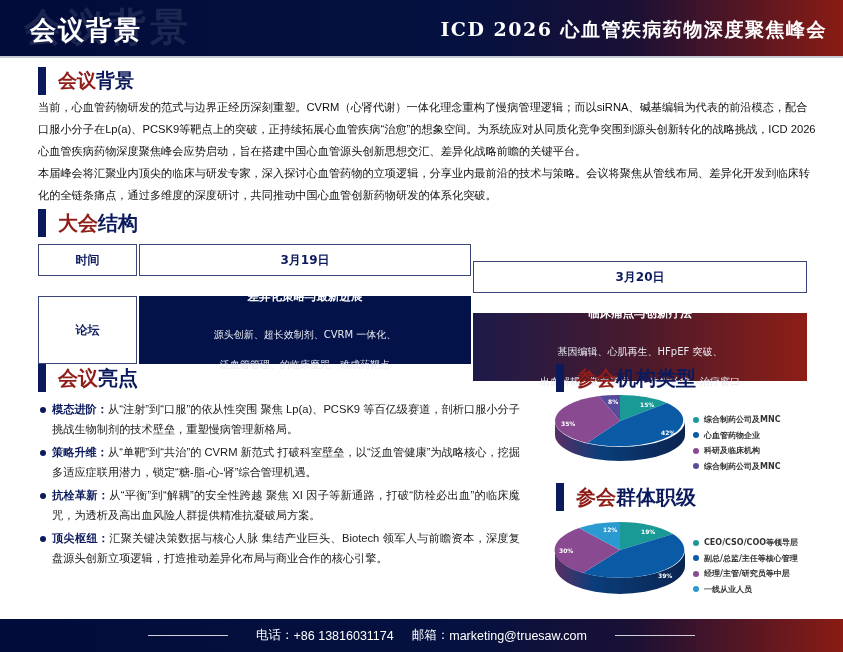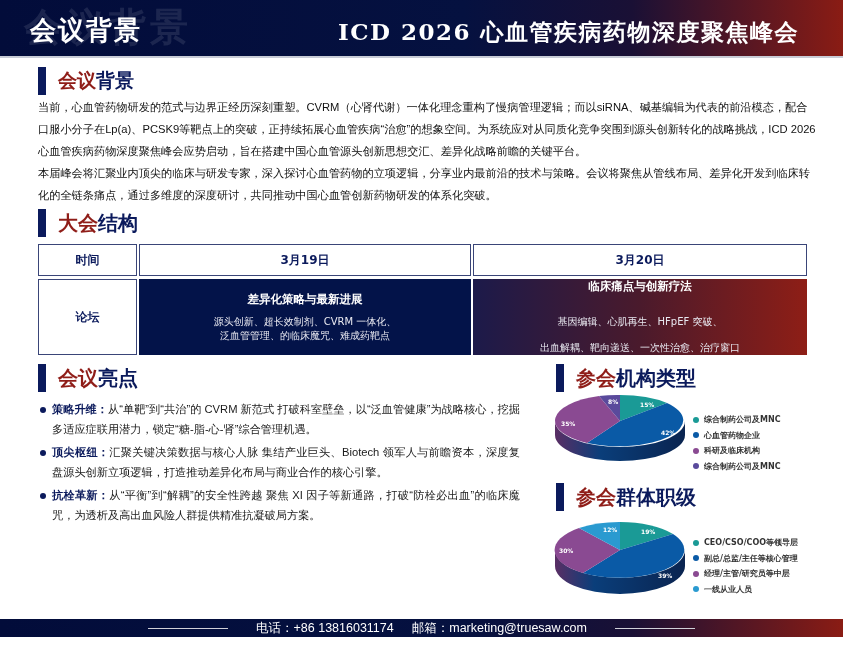--- a/index.html
+++ b/index.html
@@ -14,21 +14,21 @@
     }
     .header .ghost {
       position: absolute; left: 24px; top: 2px; font-size: 38px; font-weight: bold;
       color: rgba(255,255,255,0.10); letter-spacing: 4px; white-space: nowrap;
     }
     .header .title-left {
       position: absolute; left: 30px; top: 13px; font-size: 26px; font-weight: bold;
       color: #ffffff; letter-spacing: 2px; white-space: nowrap;
     }
     .header .title-right {
-      position: absolute; right: 44px; top: 17px; font-size: 23px; font-weight: bold;
+      position: absolute; right: 16px; top: 17px; font-size: 19px; font-weight: bold;
       color: #ffffff; font-family: "DejaVu Serif", "Liberation Serif", serif; letter-spacing: 1.5px; white-space: nowrap;
     }
 
     .sec-title {
       position: absolute; display: flex; align-items: center; height: 30px;
     }
     .sec-title .bar { width: 8px; height: 28px; background: #0b1a5c; margin-right: 12px; }
     .sec-title .t1 { color: #8f1d18; font-size: 19px; font-weight: bold; }
     .sec-title .t2 { color: #0b1a5c; font-size: 19px; font-weight: bold; }
     .sec-title.big .t1, .sec-title.big .t2 { font-size: 20px; }
@@ -41,45 +41,45 @@
     .table {
       position: absolute; left: 38px; top: 244px; width: 769px;
     }
     .trow { display: flex; }
     .cell {
       border: 1.5px solid #3a4578; display: flex; align-items: center; justify-content: center;
       font-weight: bold; color: #0b1a5c; font-size: 12px;
     }
     .row1 .cell { height: 32px; text-align: center; }
     .row2 { margin-top: 3px; }
-    .row2 .cell { height: 76px; }
+    .row2 .cell { height: 68px; gap: 16px; }
     .c-a { width: 99px; }
     .c-b { width: 201px; flex: 0 0 auto; }
     .c-b, .c-c { margin-left: 2px; }
     .c-b.w { width: 332px; }
-    .c-c.w { width: 334px; }
+    .c-c.w { width: 334px; margin-top: 17px; }
     .forum-cell { flex-direction: column; color: #ffffff; border: none; }
     .forum-cell.d1 { background: #031349; }
-    .forum-cell.d2 { background: linear-gradient(90deg, #1c1a4a 0%, #4a1a2c 50%, #8e1e16 100%); justify-content: space-between; }
+    .forum-cell.d2 { background: linear-gradient(90deg, #1c1a4a 0%, #4a1a2c 50%, #8e1e16 100%); }
     .forum-cell .ft { font-size: 11.5px; font-weight: bold; margin-bottom: 8px; }
     .forum-cell .fd { font-size: 10px; font-weight: normal; line-height: 14px; text-align: center; color: #e8e8f0; }
 
     .highlights { position: absolute; left: 40px; top: 400px; width: 480px; }
     .hl-item { display: flex; font-size: 11.2px; line-height: 19.5px; margin-bottom: 4px; font-family: "Liberation Sans", "DejaVu Sans", sans-serif; }
     .hl-item .dot { width: 6px; height: 6px; border-radius: 50%; background: #0b1a5c; margin-top: 7px; margin-right: 6px; flex: 0 0 6px; }
     .hl-item .txt { flex: 1; text-align: justify; }
     .hl-item .lbl { font-weight: bold; color: #0b1a5c; }
 
     .chart { position: absolute; }
     .legend { position: absolute; font-size: 8px; font-weight: bold; color: #333; }
     .legend .li { display: flex; align-items: center; height: 15.5px; white-space: nowrap; }
     .legend .ld { width: 6px; height: 6px; border-radius: 50%; margin-right: 5px; }
 
     .footer {
-      position: absolute; left: 0; top: 619px; width: 843px; height: 18px;
+      position: absolute; left: 0; top: 619px; width: 843px; height: 33px;
       background: linear-gradient(90deg, #020c3a 0%, #051140 55%, #1a1035 75%, #8a1c14 100%);
       display: flex; align-items: center; justify-content: center; color: #ffffff;
       font-family: "Liberation Sans", "DejaVu Sans", sans-serif; font-size: 12.5px;
     }
     .footer .line { width: 80px; height: 1px; background: #d0d0d8; margin: 0 28px; }
     .footer .gap { width: 18px; }
   </style>
 </head>
 <body>
 
@@ -126,29 +126,33 @@
 
 <div class="sec-title big" style="left:38px; top:363px;">
   <div class="bar"></div>
   <span class="t1">会议</span>
   <span class="t2">亮点</span>
 </div>
 
 <div class="highlights">
   <div class="hl-item">
     <div class="dot"></div>
+    <div class="txt"><span class="lbl">模态进阶：</span><span>从“注射”到“口服”的依从性突围 聚焦 Lp(a)、PCSK9 等百亿级赛道，剖析口服小分子挑战生物制剂的技术壁垒，重塑慢病管理新格局。</span></div>
+  </div>
+  <div class="hl-item">
+    <div class="dot"></div>
     <div class="txt"><span class="lbl">策略升维：</span><span>从“单靶”到“共治”的 CVRM 新范式 打破科室壁垒，以“泛血管健康”为战略核心，挖掘多适应症联用潜力，锁定“糖-脂-心-肾”综合管理机遇。</span></div>
   </div>
   <div class="hl-item">
     <div class="dot"></div>
+    <div class="txt"><span class="lbl">抗栓革新：</span><span>从“平衡”到“解耦”的安全性跨越 聚焦 XI 因子等新通路，打破“防栓必出血”的临床魔咒，为透析及高出血风险人群提供精准抗凝破局方案。</span></div>
+  </div>
+  <div class="hl-item">
+    <div class="dot"></div>
     <div class="txt"><span class="lbl">顶尖枢纽：</span><span>汇聚关键决策数据与核心人脉 集结产业巨头、Biotech 领军人与前瞻资本，深度复盘源头创新立项逻辑，打造推动差异化布局与商业合作的核心引擎。</span></div>
-  </div>
-  <div class="hl-item">
-    <div class="dot"></div>
-    <div class="txt"><span class="lbl">抗栓革新：</span><span>从“平衡”到“解耦”的安全性跨越 聚焦 XI 因子等新通路，打破“防栓必出血”的临床魔咒，为透析及高出血风险人群提供精准抗凝破局方案。</span></div>
   </div>
 </div>
 
 <div class="sec-title big" style="left:556px; top:363px;">
   <div class="bar"></div>
   <span class="t1">参会</span>
   <span class="t2">机构类型</span>
 </div>
 <svg class="chart" style="left:553px; top:393px;" width="135" height="80" viewBox="0 0 135 80">
   <defs>

